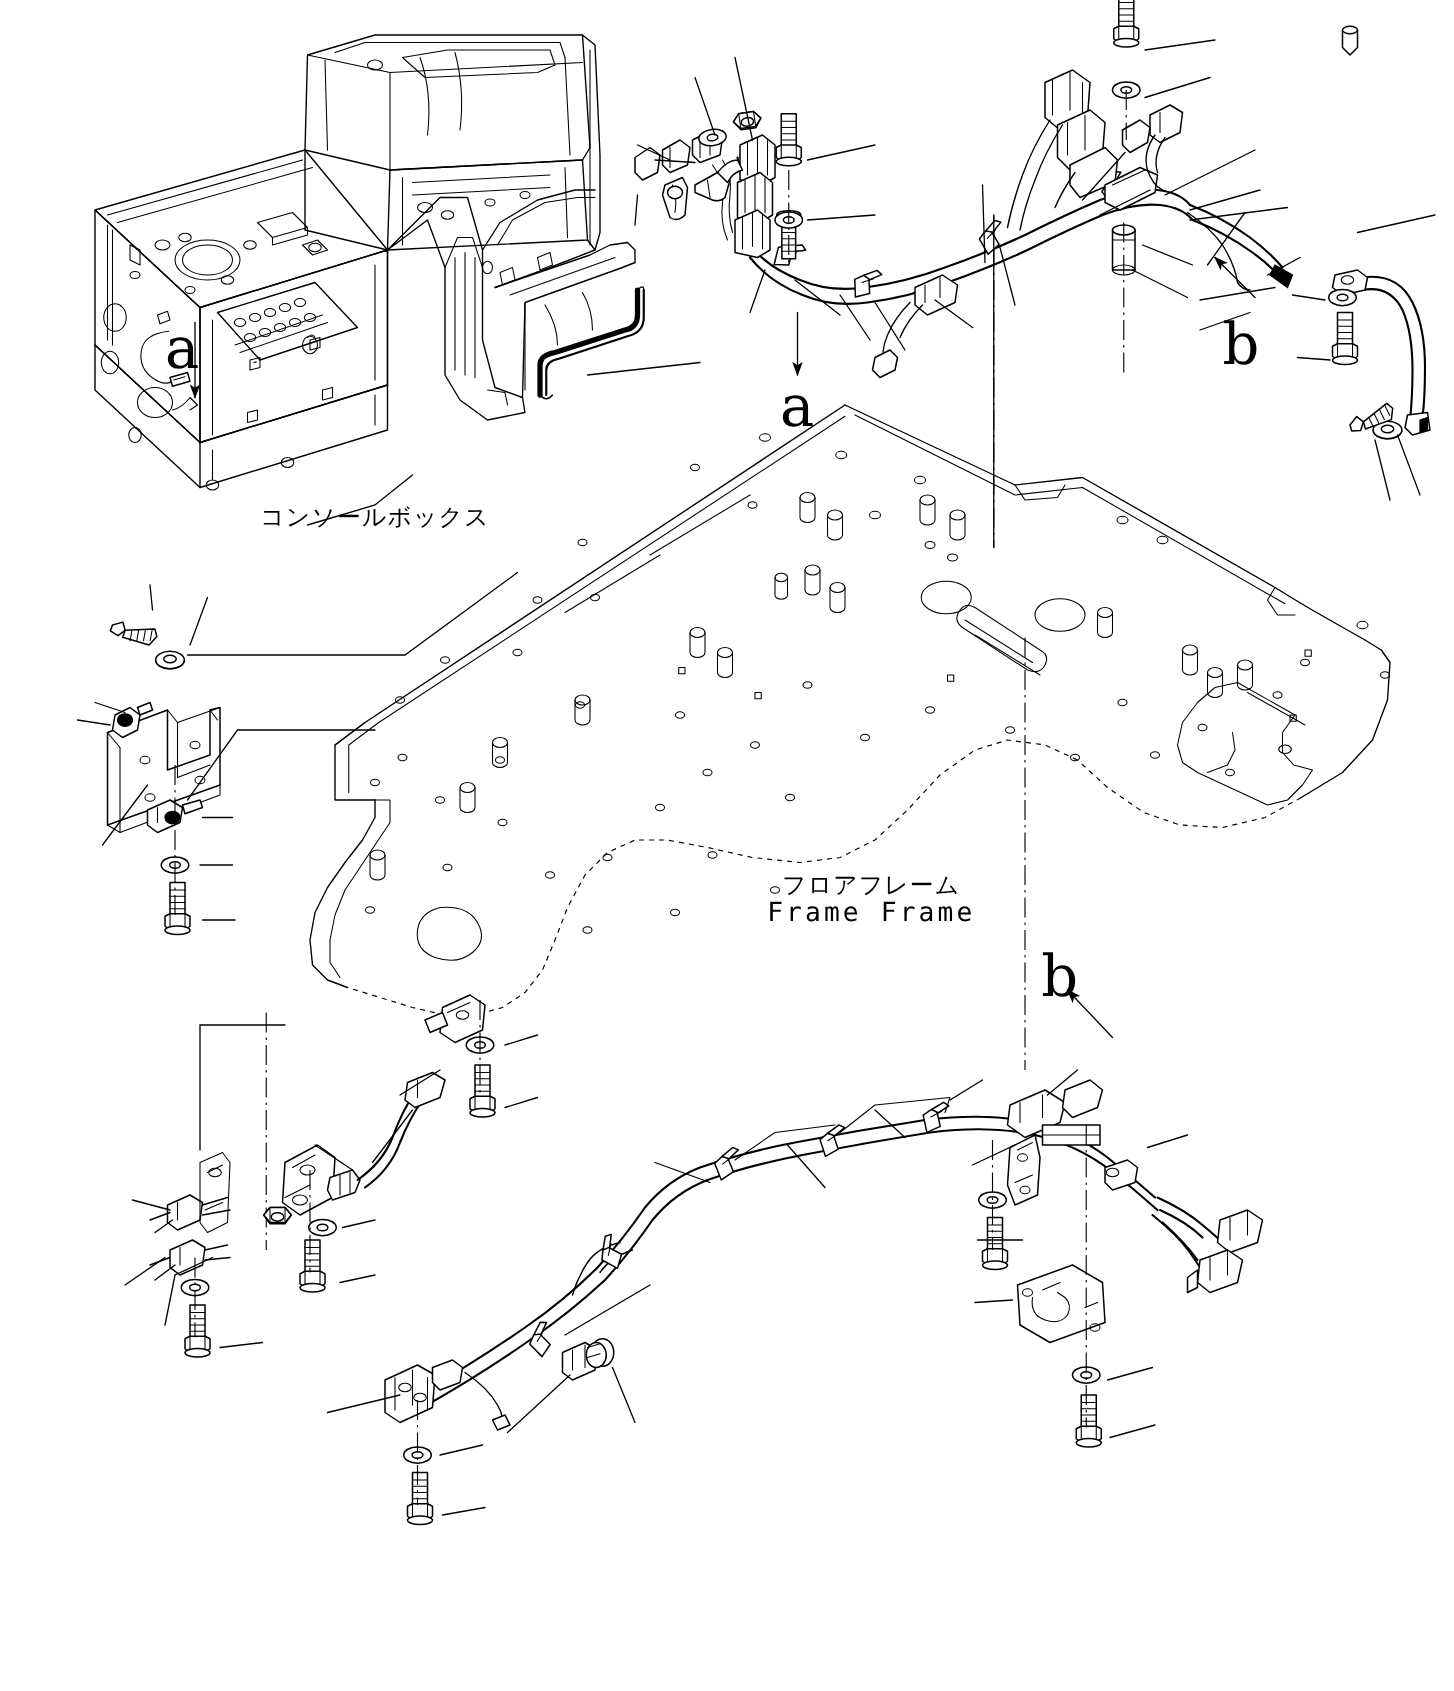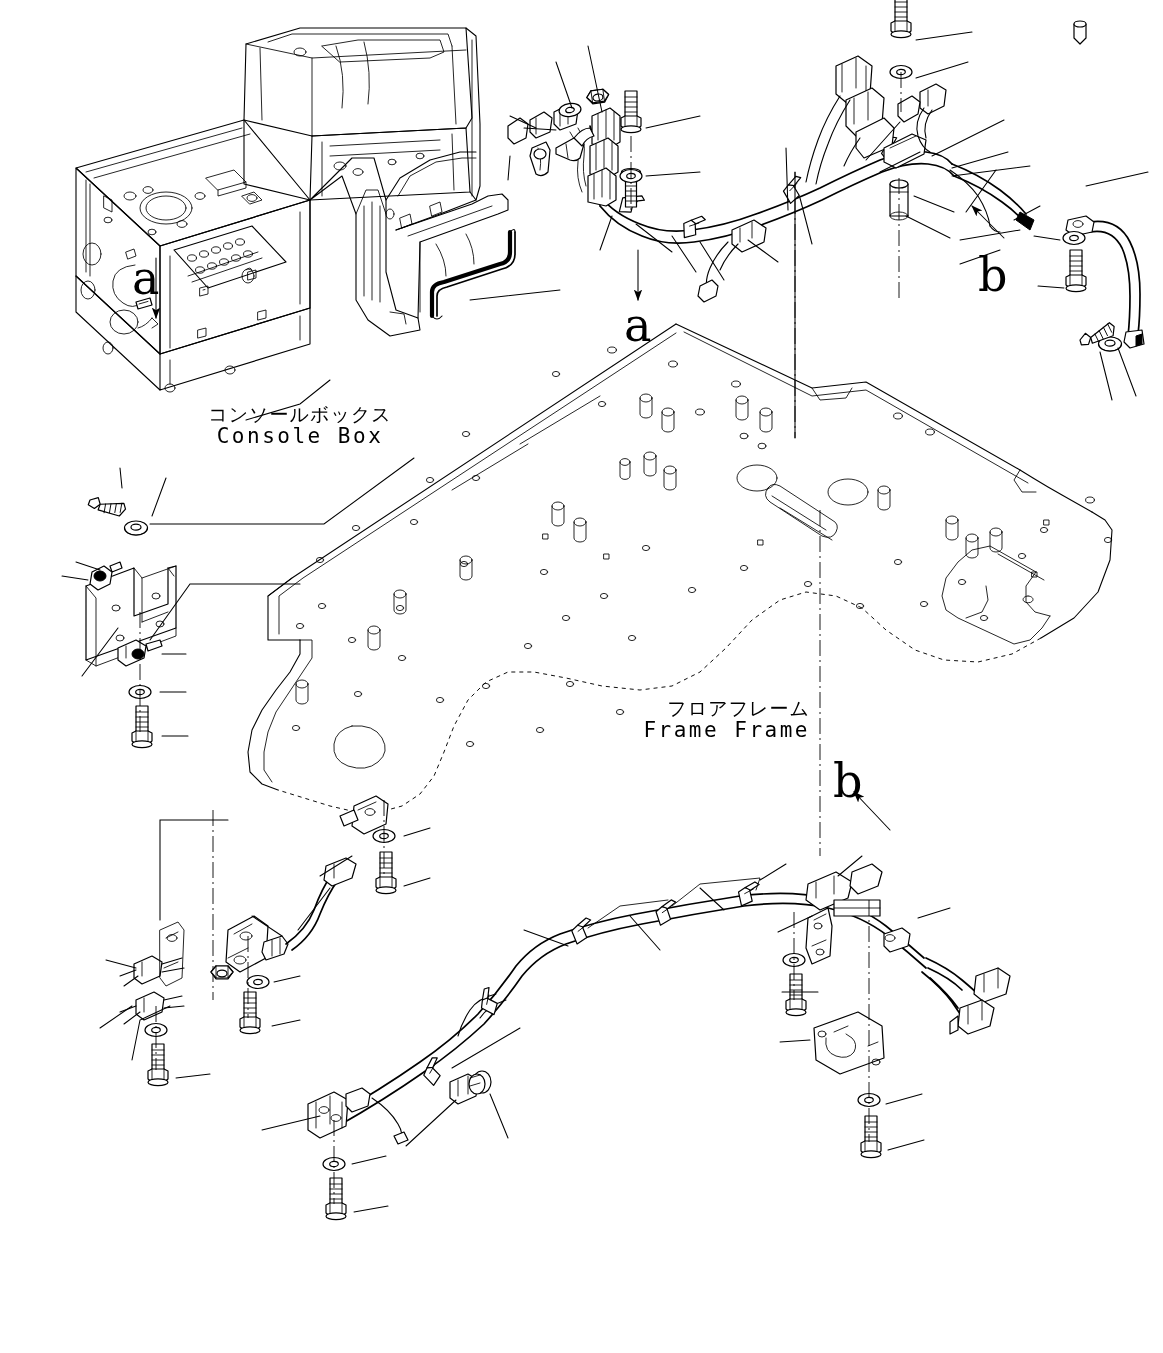--- a/index.html
+++ b/index.html
@@ -789,24 +789,23 @@
 
   <g>
     <path class="ld" d="M638,250 L638,300" marker-end="url(#arw)"></path>
     <path class="ld" d="M1004,238 L972,206" marker-end="url(#arw)"></path>
     <path class="ld" d="M890,830 L854,792" marker-end="url(#arw)"></path>
   </g>
 </svg>
 
 <div class="cap" style="left:160px;top:404px;width:280px;">
   <div class="jp">コンソールボックス</div>
-  <div class="en">Console Box</div>
 </div>
 
-<div class="cap" style="left:560px;top:698px;width:250px;text-align:right;">
+<div class="cap" style="left:572px;top:698px;width:250px;">
   <div class="jp">フロアフレーム</div>
   <div class="en">Frame Frame</div>
 </div>
 
 <div class="mark big" style="left:132px;top:255px;">a</div>
 <div class="mark big" style="left:624px;top:302px;">a</div>
 <div class="mark big" style="left:978px;top:252px;">b</div>
 <div class="mark big" style="left:833px;top:758px;">b</div>
 
 </div>

